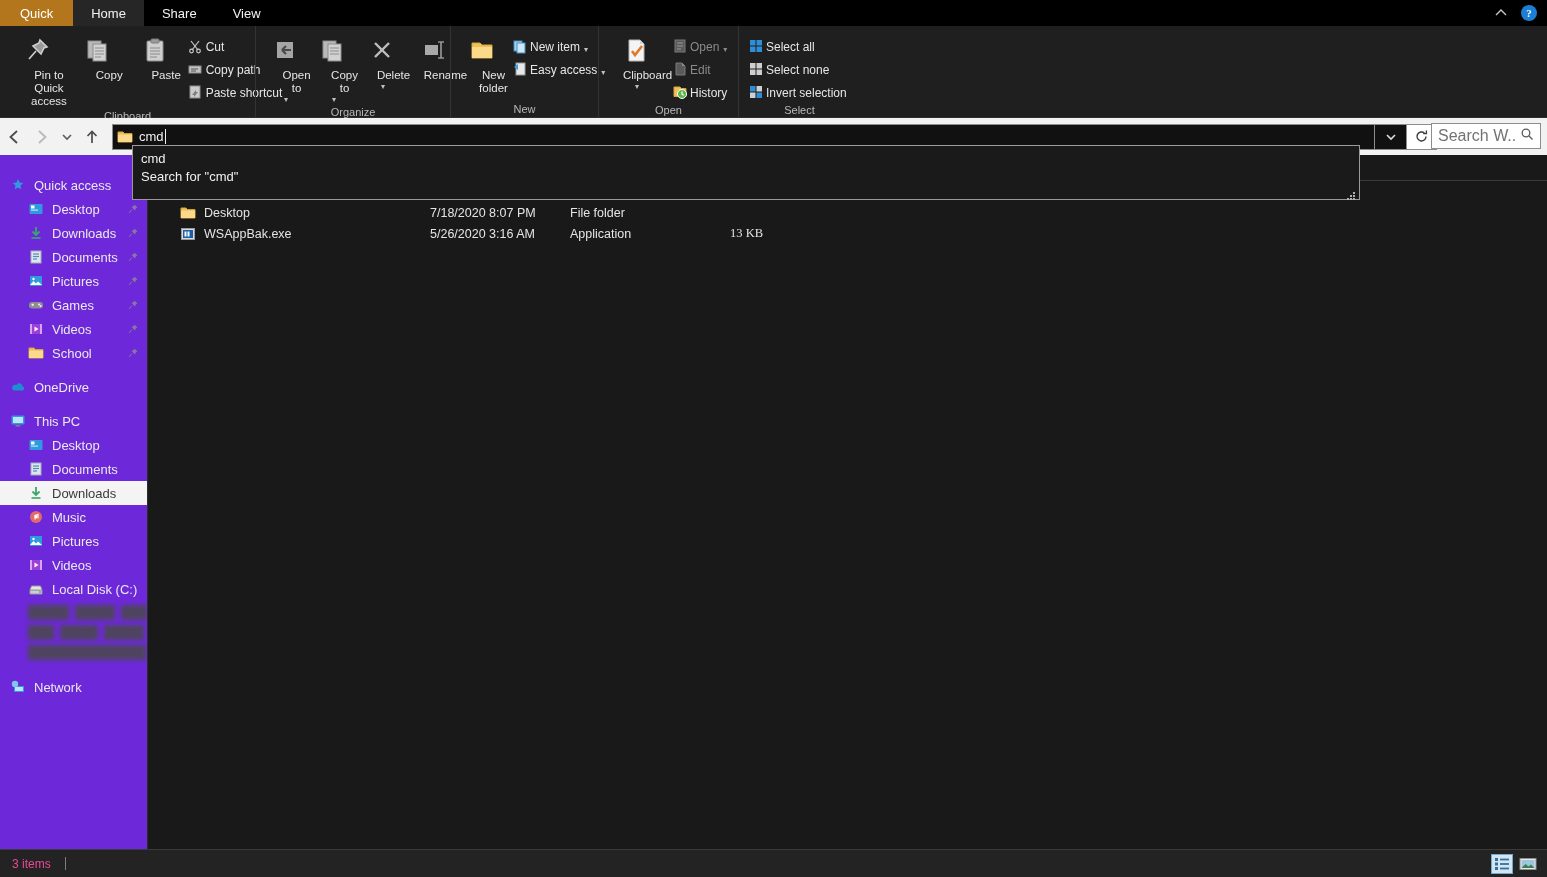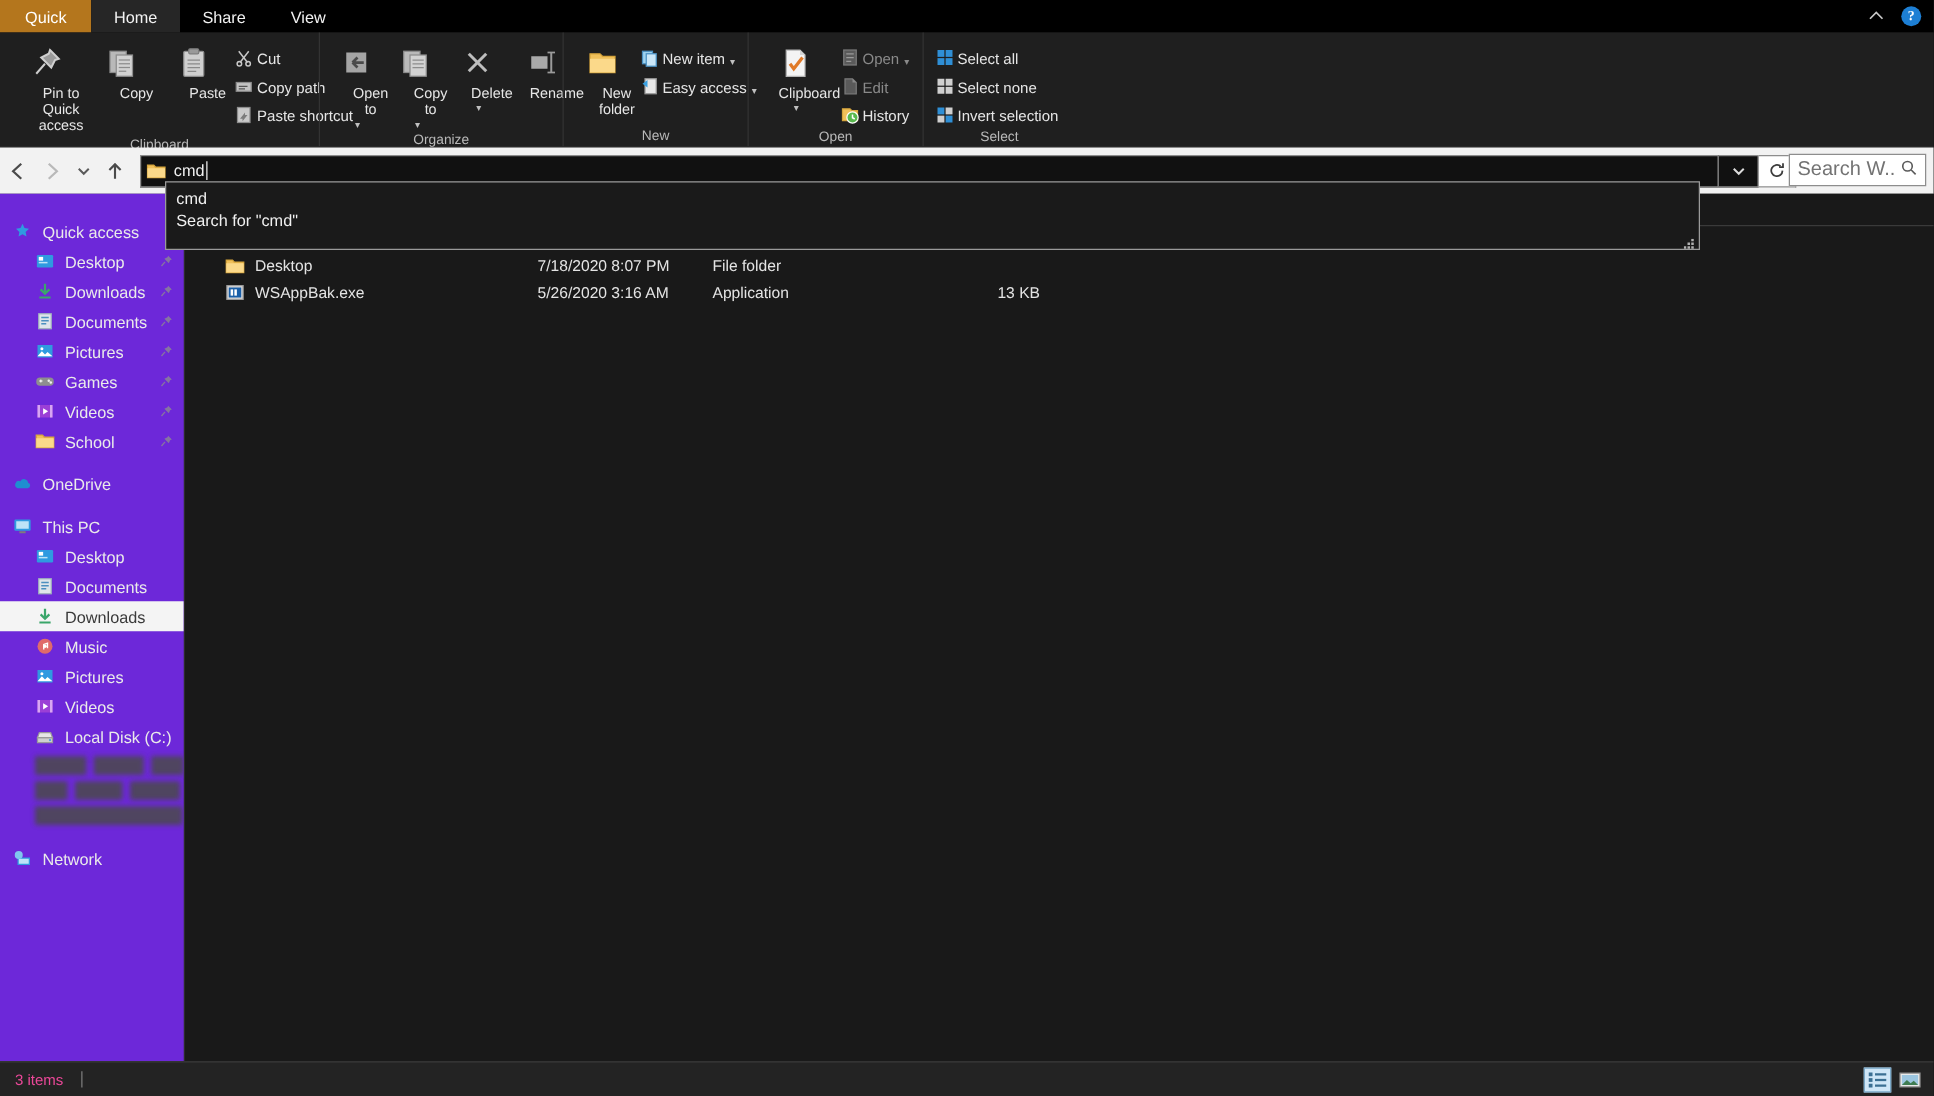--- a/index.html
+++ b/index.html
@@ -136,21 +136,21 @@
   .colheader .ch { padding-left: 8px; overflow: hidden; white-space: nowrap; }
   .rows { position: absolute; left: 0; top: 26px; width: 1387px; }
   .row {
     display: flex; align-items: center; height: 21px; font-size: 12.5px; color: #e4e4e4;
   }
   .cell { padding-left: 8px; white-space: nowrap; overflow: hidden; }
   .c-name { width: 262px; display: flex; align-items: center; gap: 8px; padding-left: 20px; }
   .c-name .ico { width: 16px; height: 16px; flex: none; }
   .c-date { width: 140px; }
   .c-type { width: 160px; }
-  .c-size { width: 110px; text-align: right; }
+  .c-size { width: 110px; text-align: left; font-family: Liberation Serif, serif; }
 
   
   .ac {
     position: absolute; left: 132px; top: 145px; width: 1228px; height: 55px;
     background: #1a1a1a; border: 1px solid #9a9a9a; z-index: 40;
   }
   .ac-item {
     height: 18px; display: flex; align-items: center; padding-left: 8px;
     font-size: 13px; color: #f0f0f0; white-space: nowrap;
   }

